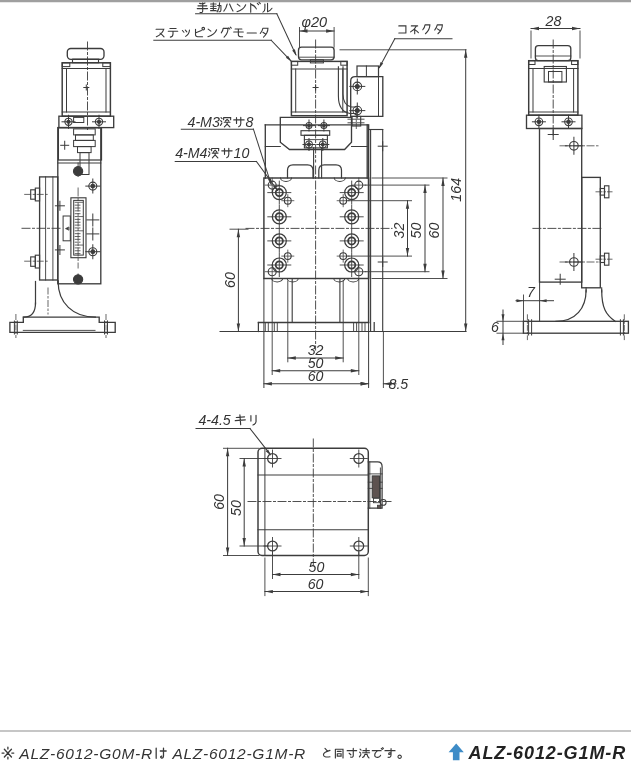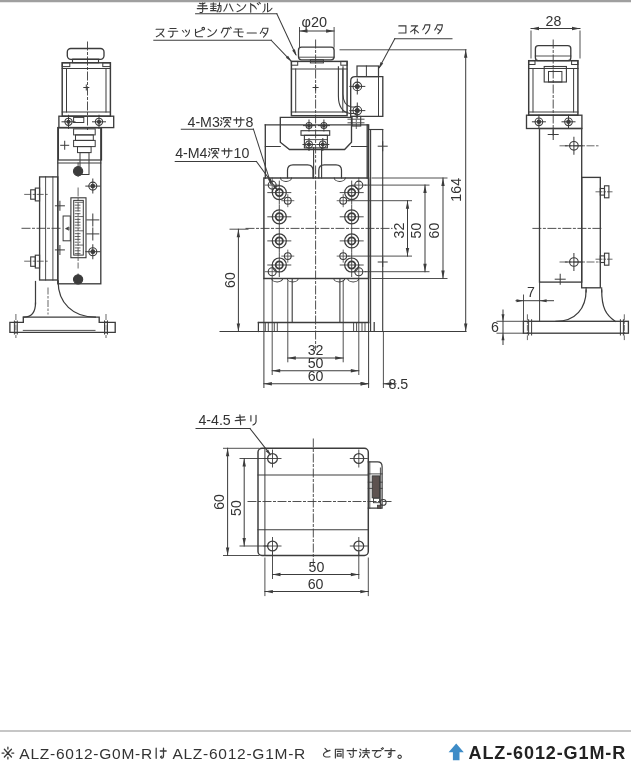--- a/index.html
+++ b/index.html
@@ -1,15 +1,15 @@
 <!DOCTYPE html>
 <html><head><meta charset="utf-8"><title>ALZ-6012-G1M-R</title>
 <style>
 html,body{margin:0;padding:0;background:#fff;}
-#page{position:relative;width:631px;height:768px;overflow:hidden;}
+#page{position:relative;width:631px;height:768px;overflow:hidden;font-style:italic;}
 text{font-family:"Liberation Sans",sans-serif;}
 </style></head>
 <body>
 <div id="page">
 <svg width="631" height="768" viewBox="0 0 631 768" font-family="&quot;Liberation Sans&quot;, sans-serif">
 <defs>
 <symbol id="gte" viewBox="0 0 16 16" overflow="visible">
           <path d="M4,2 Q8,3.5 11.5,1.5 M2,5.5 H14 M1,9.2 H15 M8.4,1.5 V12.5 Q8.4,15.2 4.8,14.4" fill="none" stroke="#3a3a3a" stroke-width="1.5" stroke-linecap="round"></path>
         </symbol>
 <symbol id="gdou" viewBox="0 0 16 16" overflow="visible">

